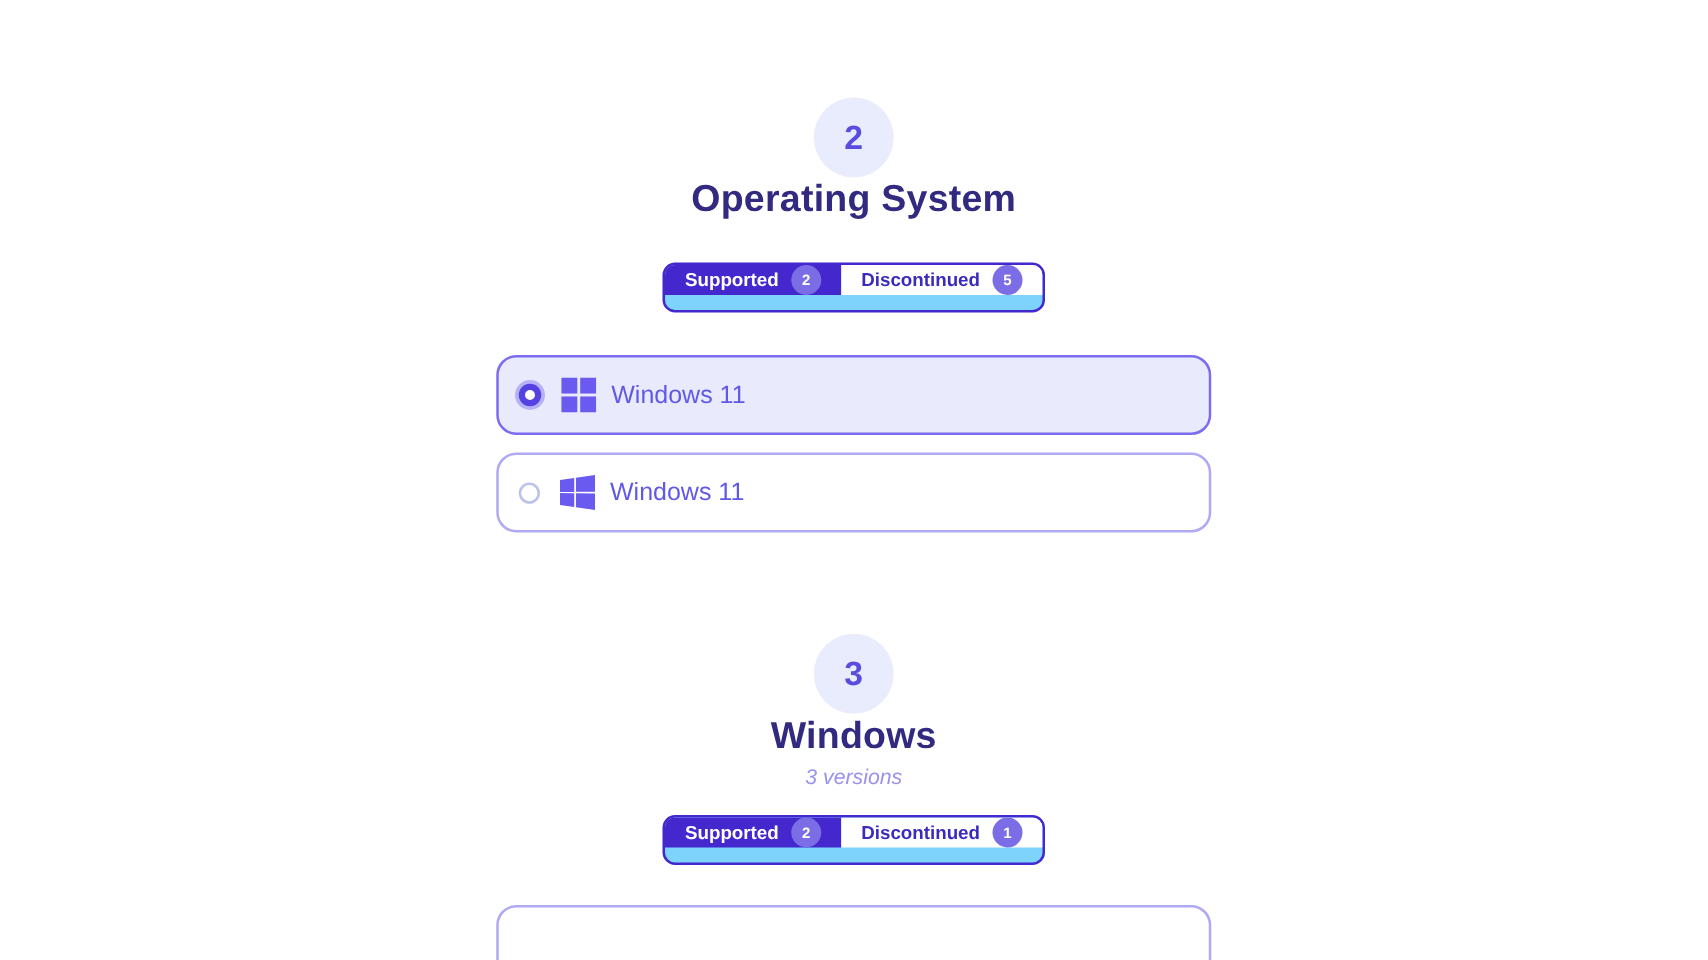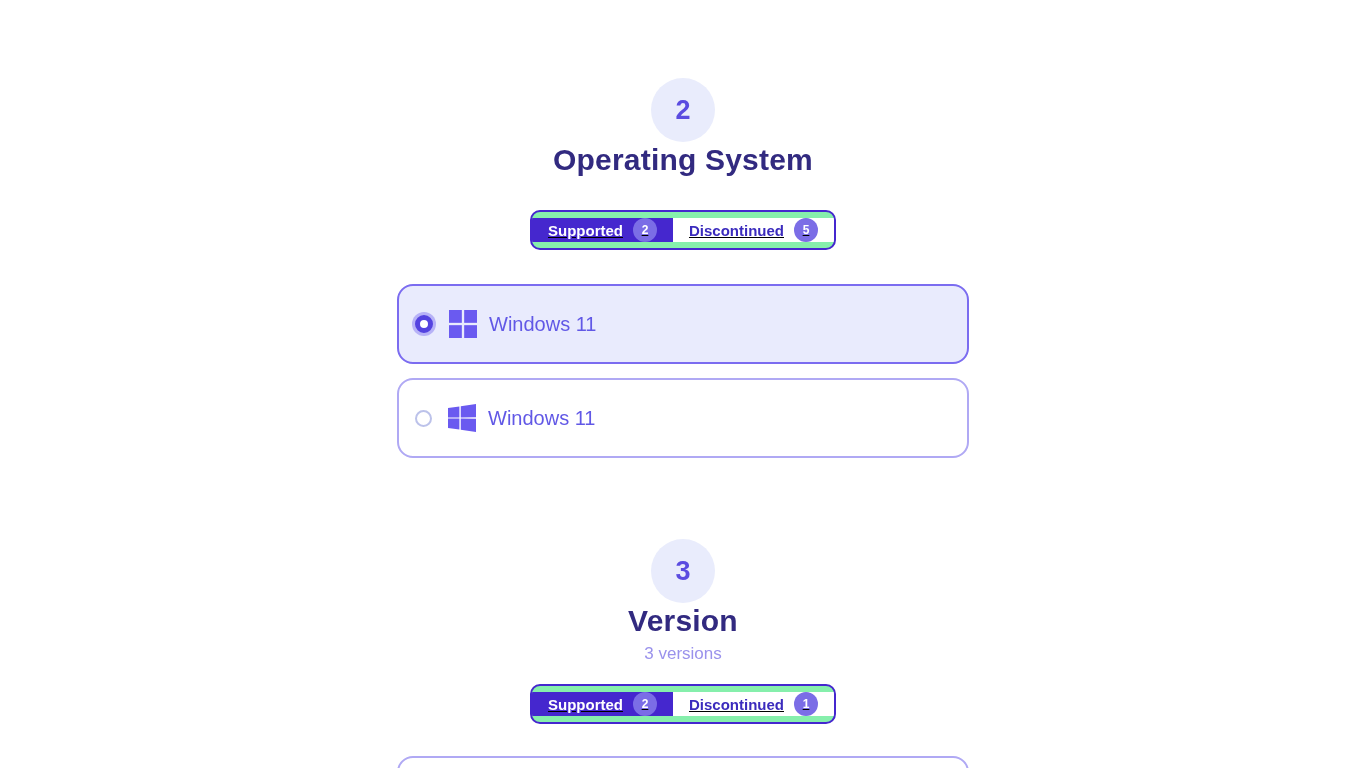--- a/index.html
+++ b/index.html
@@ -22,52 +22,51 @@
     background:#e9ecfc;
     display:flex; align-items:center; justify-content:center;
     font-size:27px; font-weight:700; color:#5b4ce0;
   }
   .section-title {
     font-size:30px; line-height:36px; font-weight:700;
     color:#322a80; letter-spacing:.2px;
   }
   .section-subtitle {
     margin-top:5px; height:20px;
-    font-size:17px; color:#9a92ec; font-weight:400;
+    font-size:17px; color:#9a92ec; font-weight:400;font-style:italic;
   }
 
   .toggle {
     margin-top:32px;
-    display:flex; align-items:center;
+    display:flex; align-items:flex-start;
     height:40px;
     border:2px solid #4527ce; border-radius:10px;
-    background:#86efac; overflow:hidden;
+    background:#7dd3fc; overflow:hidden;
     cursor:pointer;
-    text-decoration:underline;
   }
   .section-version .toggle { margin-top:20px; }
   .seg {
     display:flex; align-items:center; gap:10px;
     padding:0 16px;
     border:none; background:#ffffff;
     font-family:"Liberation Sans", sans-serif;
     font-size:15px; font-weight:700; color:#3b2bbd;
     cursor:pointer;
   }
   .seg.active { background:#4527ce; color:#ffffff; }
   .count-badge {
     width:24px; height:24px; border-radius:50%;
     background:#7b6de6; color:#ffffff;
     font-size:12px; font-weight:700;
     display:flex; align-items:center; justify-content:center;
   }
 
   .options { margin-top:34px; display:flex; flex-direction:column; gap:14px; width:572px; }
   .option {
-    height:80px; width:572px;
+    height:64px; width:572px;
     border-radius:16px;
     display:flex; align-items:center;
     padding:0 16px; gap:12px;
     cursor:pointer;
     background:#ffffff; border:2px solid #b0a9f4;
   }
   .option.selected { background:#e9ebfd; border:2px solid #7b6cf0; }
 
   .radio {
     flex:0 0 auto;
@@ -130,21 +129,21 @@
         </span>
         <span class="option-label">Windows 11</span>
       </div>
     </div>
   </section>
 
   <section class="section-version">
     <div class="step-circle">
       <span>3</span>
     </div>
-    <h2 class="section-title">Version</h2>
+    <h2 class="section-title">Windows</h2>
     <div class="section-subtitle">3 versions</div>
 
     <div class="toggle">
       <button class="seg active">
         <span>Supported</span>
         <span class="count-badge">2</span>
       </button>
       <button class="seg">
         <span>Discontinued</span>
         <span class="count-badge">1</span>

